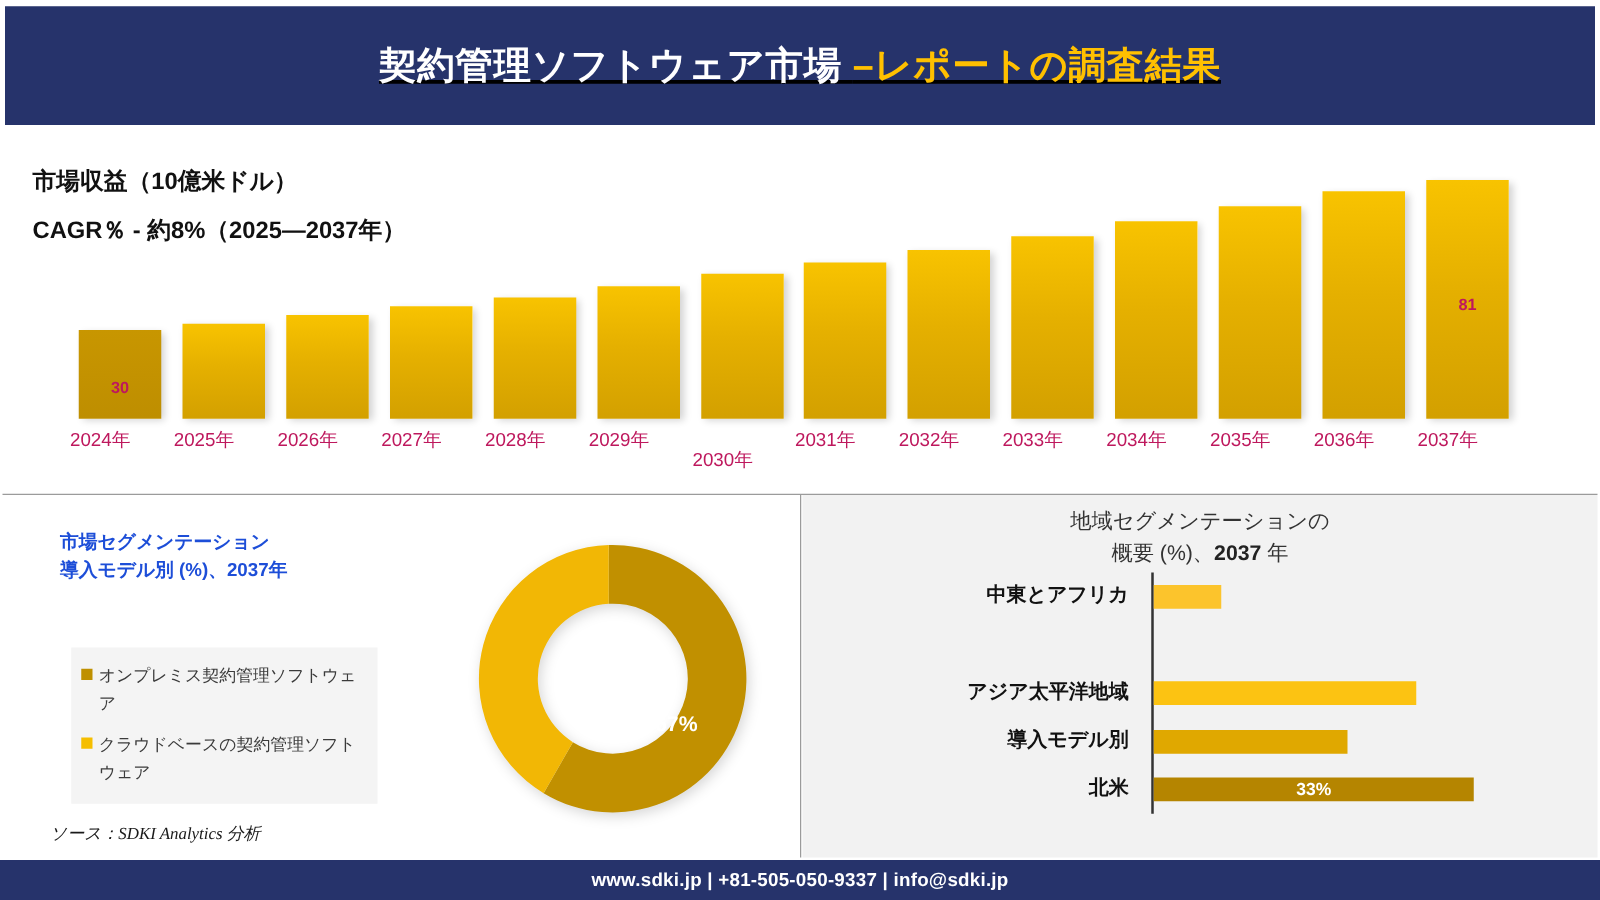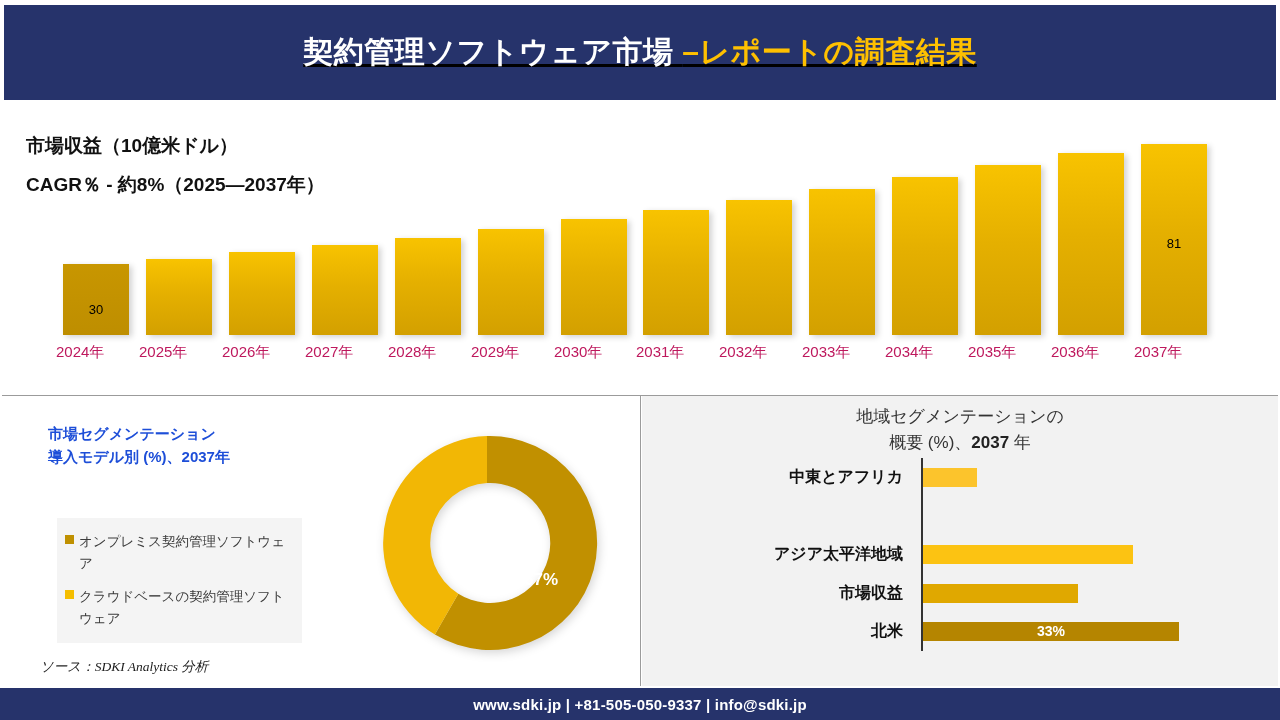--- a/index.html
+++ b/index.html
@@ -42,21 +42,21 @@
   .bar{
     position:absolute;bottom:0;left:0;width:66px;
     background:linear-gradient(to bottom,#F8C300 0%,#E5B000 45%,#D3A000 100%);
     box-shadow:3px 2px 6px rgba(0,0,0,.18);
   }
   .bar.first{
     background:linear-gradient(to bottom,#C89600 0%,#BE8E00 100%);
   }
   .bar-value{
     position:absolute;left:0;width:66px;text-align:center;
-    font-size:13px;font-weight:normal;color:#000000;
+    font-size:13px;font-weight:bold;color:#be185d;
   }
   .axis-labels{
     position:absolute;left:55px;top:243px;width:1160px;height:26px;
   }
   .axis-label{
     position:absolute;width:80px;text-align:left;
     font-size:15px;color:#be185d;top:0;
   }
 
   
@@ -204,21 +204,21 @@
         <div class="bar-value" style="bottom: 84px;">81</div>
       </div>
     </div>
   <div class="axis-labels">
       <div class="axis-label" style="left: 1px;">2024年</div>
       <div class="axis-label" style="left: 84px;">2025年</div>
       <div class="axis-label" style="left: 167px;">2026年</div>
       <div class="axis-label" style="left: 250px;">2027年</div>
       <div class="axis-label" style="left: 333px;">2028年</div>
       <div class="axis-label" style="left: 416px;">2029年</div>
-      <div class="axis-label" style="left: 499px;">2030年</div>
+      <div class="axis-label" style="left: 499px; margin-top: 16px;">2030年</div>
       <div class="axis-label" style="left: 581px;">2031年</div>
       <div class="axis-label" style="left: 664px;">2032年</div>
       <div class="axis-label" style="left: 747px;">2033年</div>
       <div class="axis-label" style="left: 830px;">2034年</div>
       <div class="axis-label" style="left: 913px;">2035年</div>
       <div class="axis-label" style="left: 996px;">2036年</div>
       <div class="axis-label" style="left: 1079px;">2037年</div>
     </div>
 </div>
 
@@ -264,21 +264,21 @@
     <div class="region-axis"></div>
   <div class="region-row" style="top: 0px;">
         <div class="region-name">中東とアフリカ</div>
         <div class="region-bar" style="width: 54px; background: rgb(252, 196, 44);"></div>
       </div>
       <div class="region-row" style="top: 77px;">
         <div class="region-name">アジア太平洋地域</div>
         <div class="region-bar" style="width: 210px; background: rgb(252, 195, 18);"></div>
       </div>
       <div class="region-row" style="top: 115.5px;">
-        <div class="region-name">市場収益</div>
+        <div class="region-name">導入モデル別</div>
         <div class="region-bar" style="width: 155px; background: rgb(224, 168, 0);"></div>
       </div>
       <div class="region-row" style="top: 154px;">
         <div class="region-name">北米</div>
         <div class="region-bar" style="width: 256px; background: rgb(181, 133, 0);"></div>
         <div class="region-bar-value" style="width: 256px;">33%</div>
       </div>
     </div>
 </div>
 

